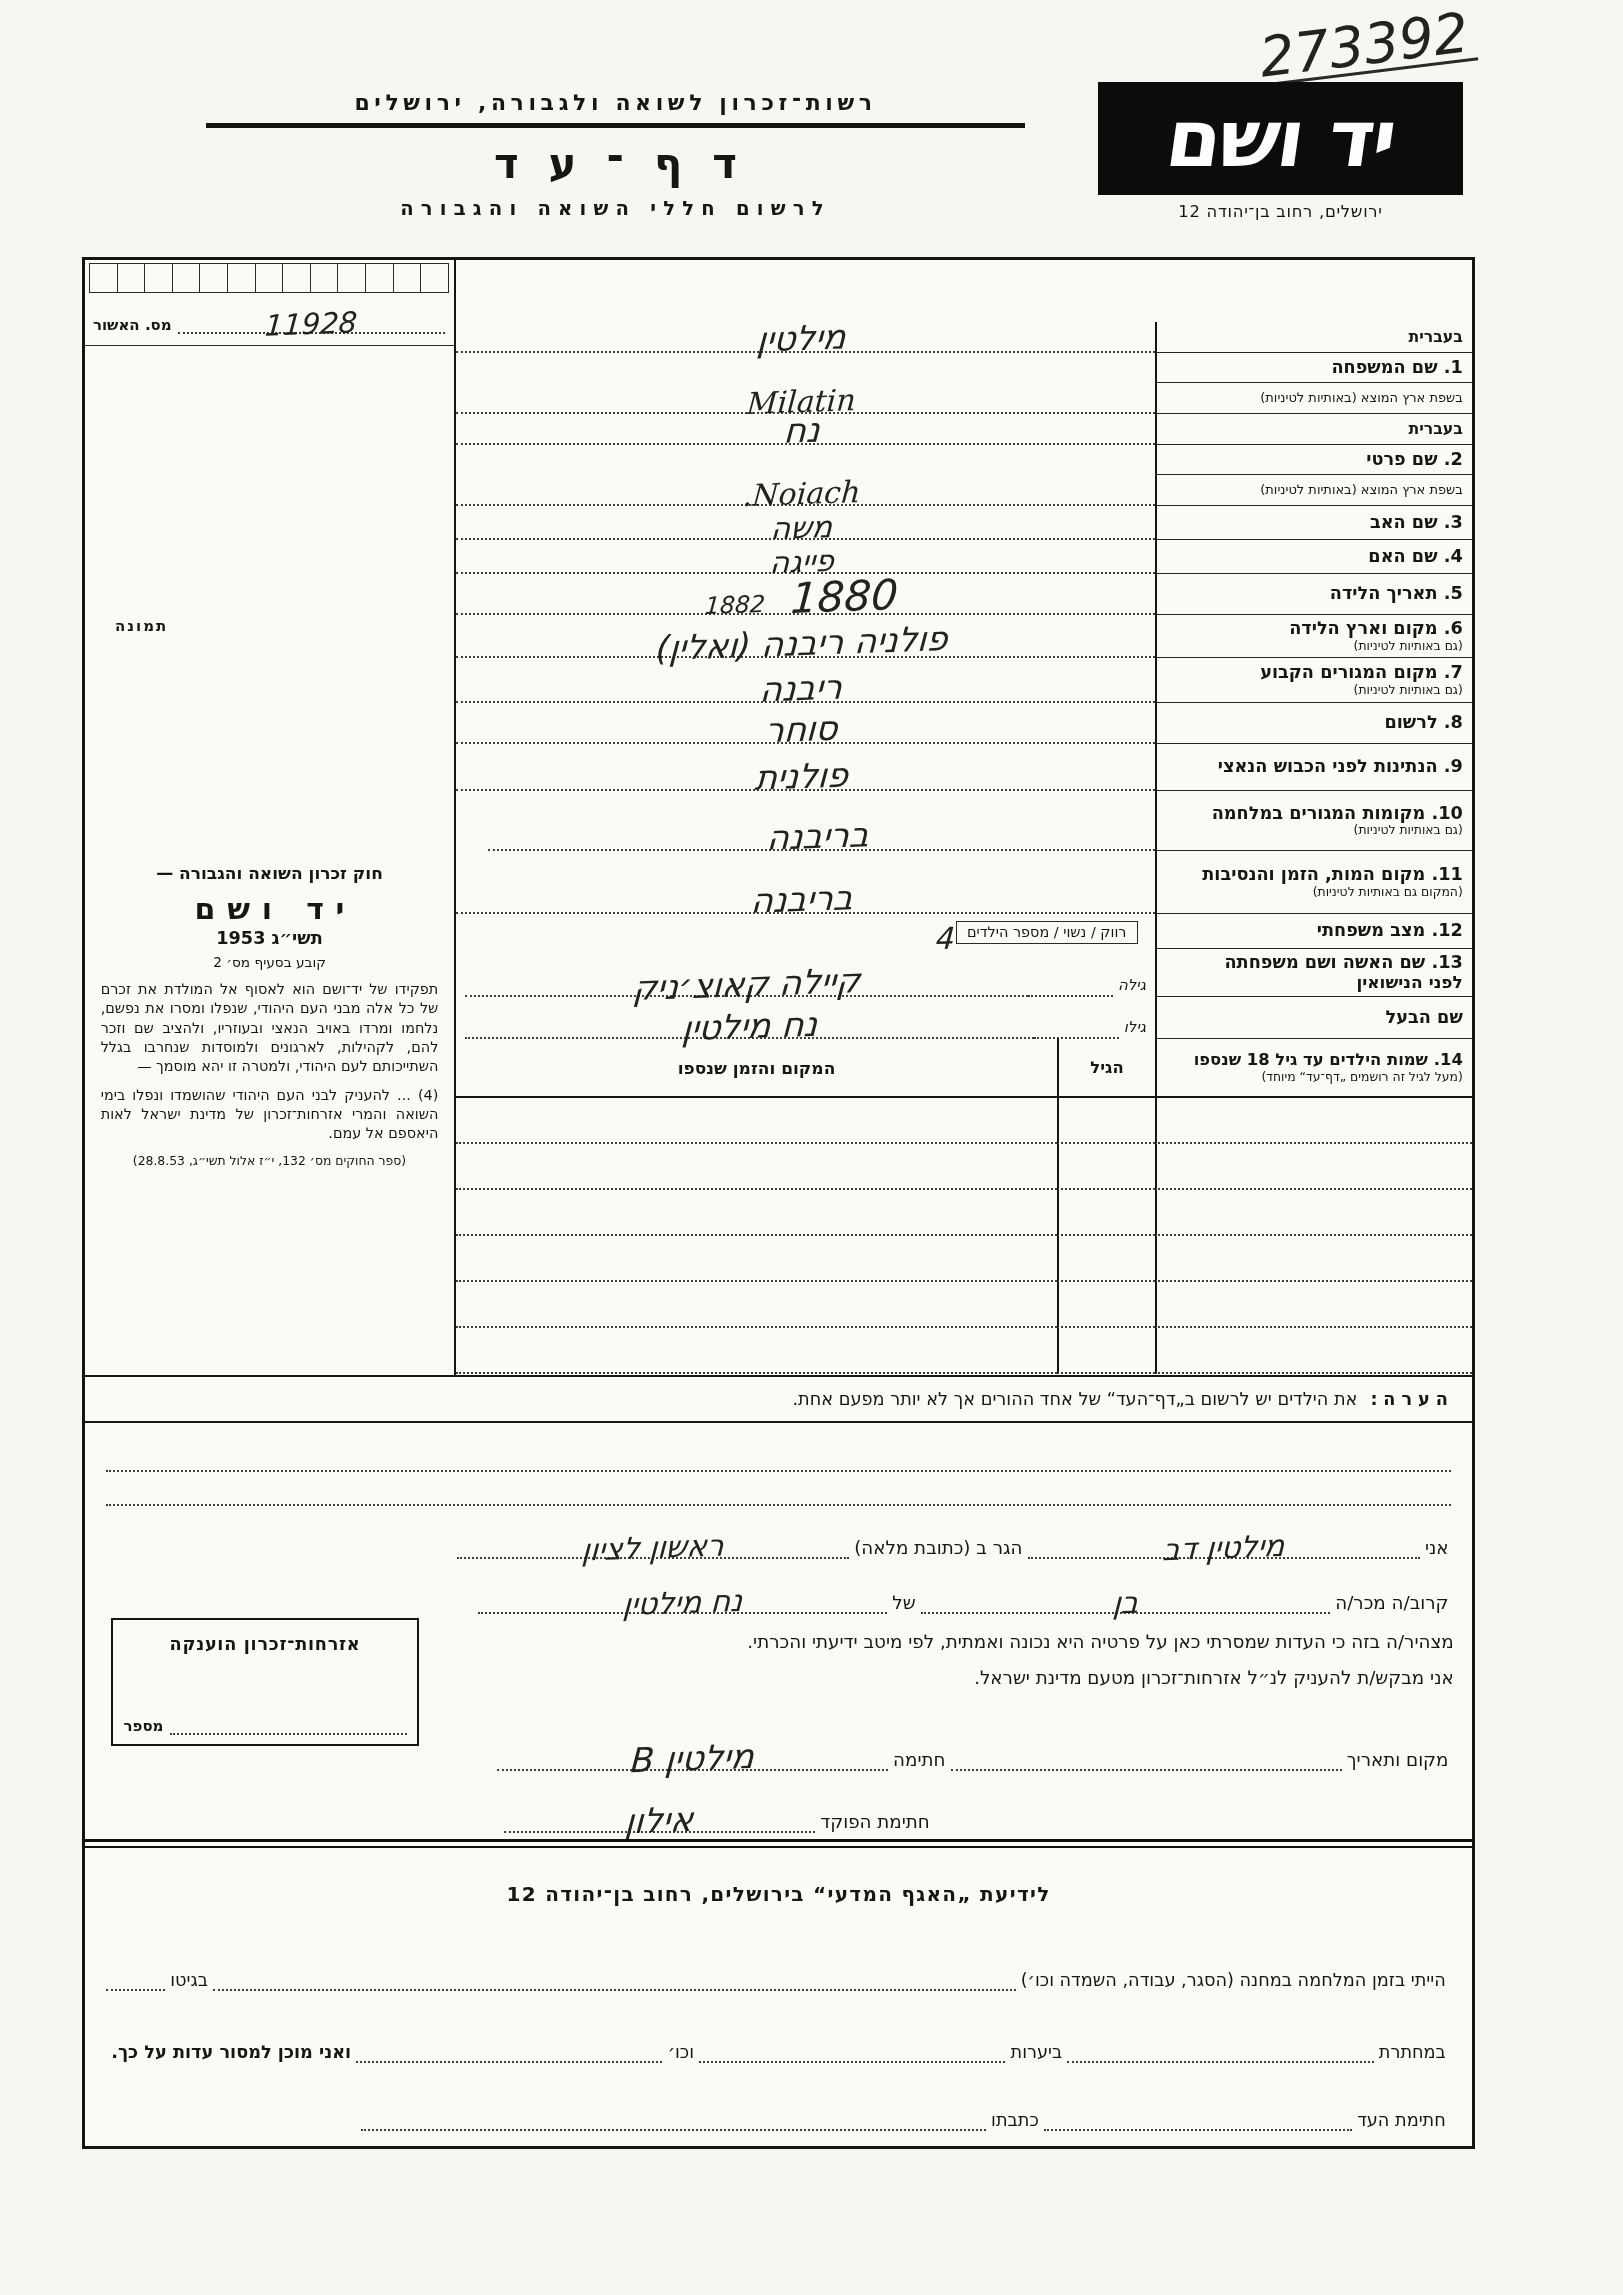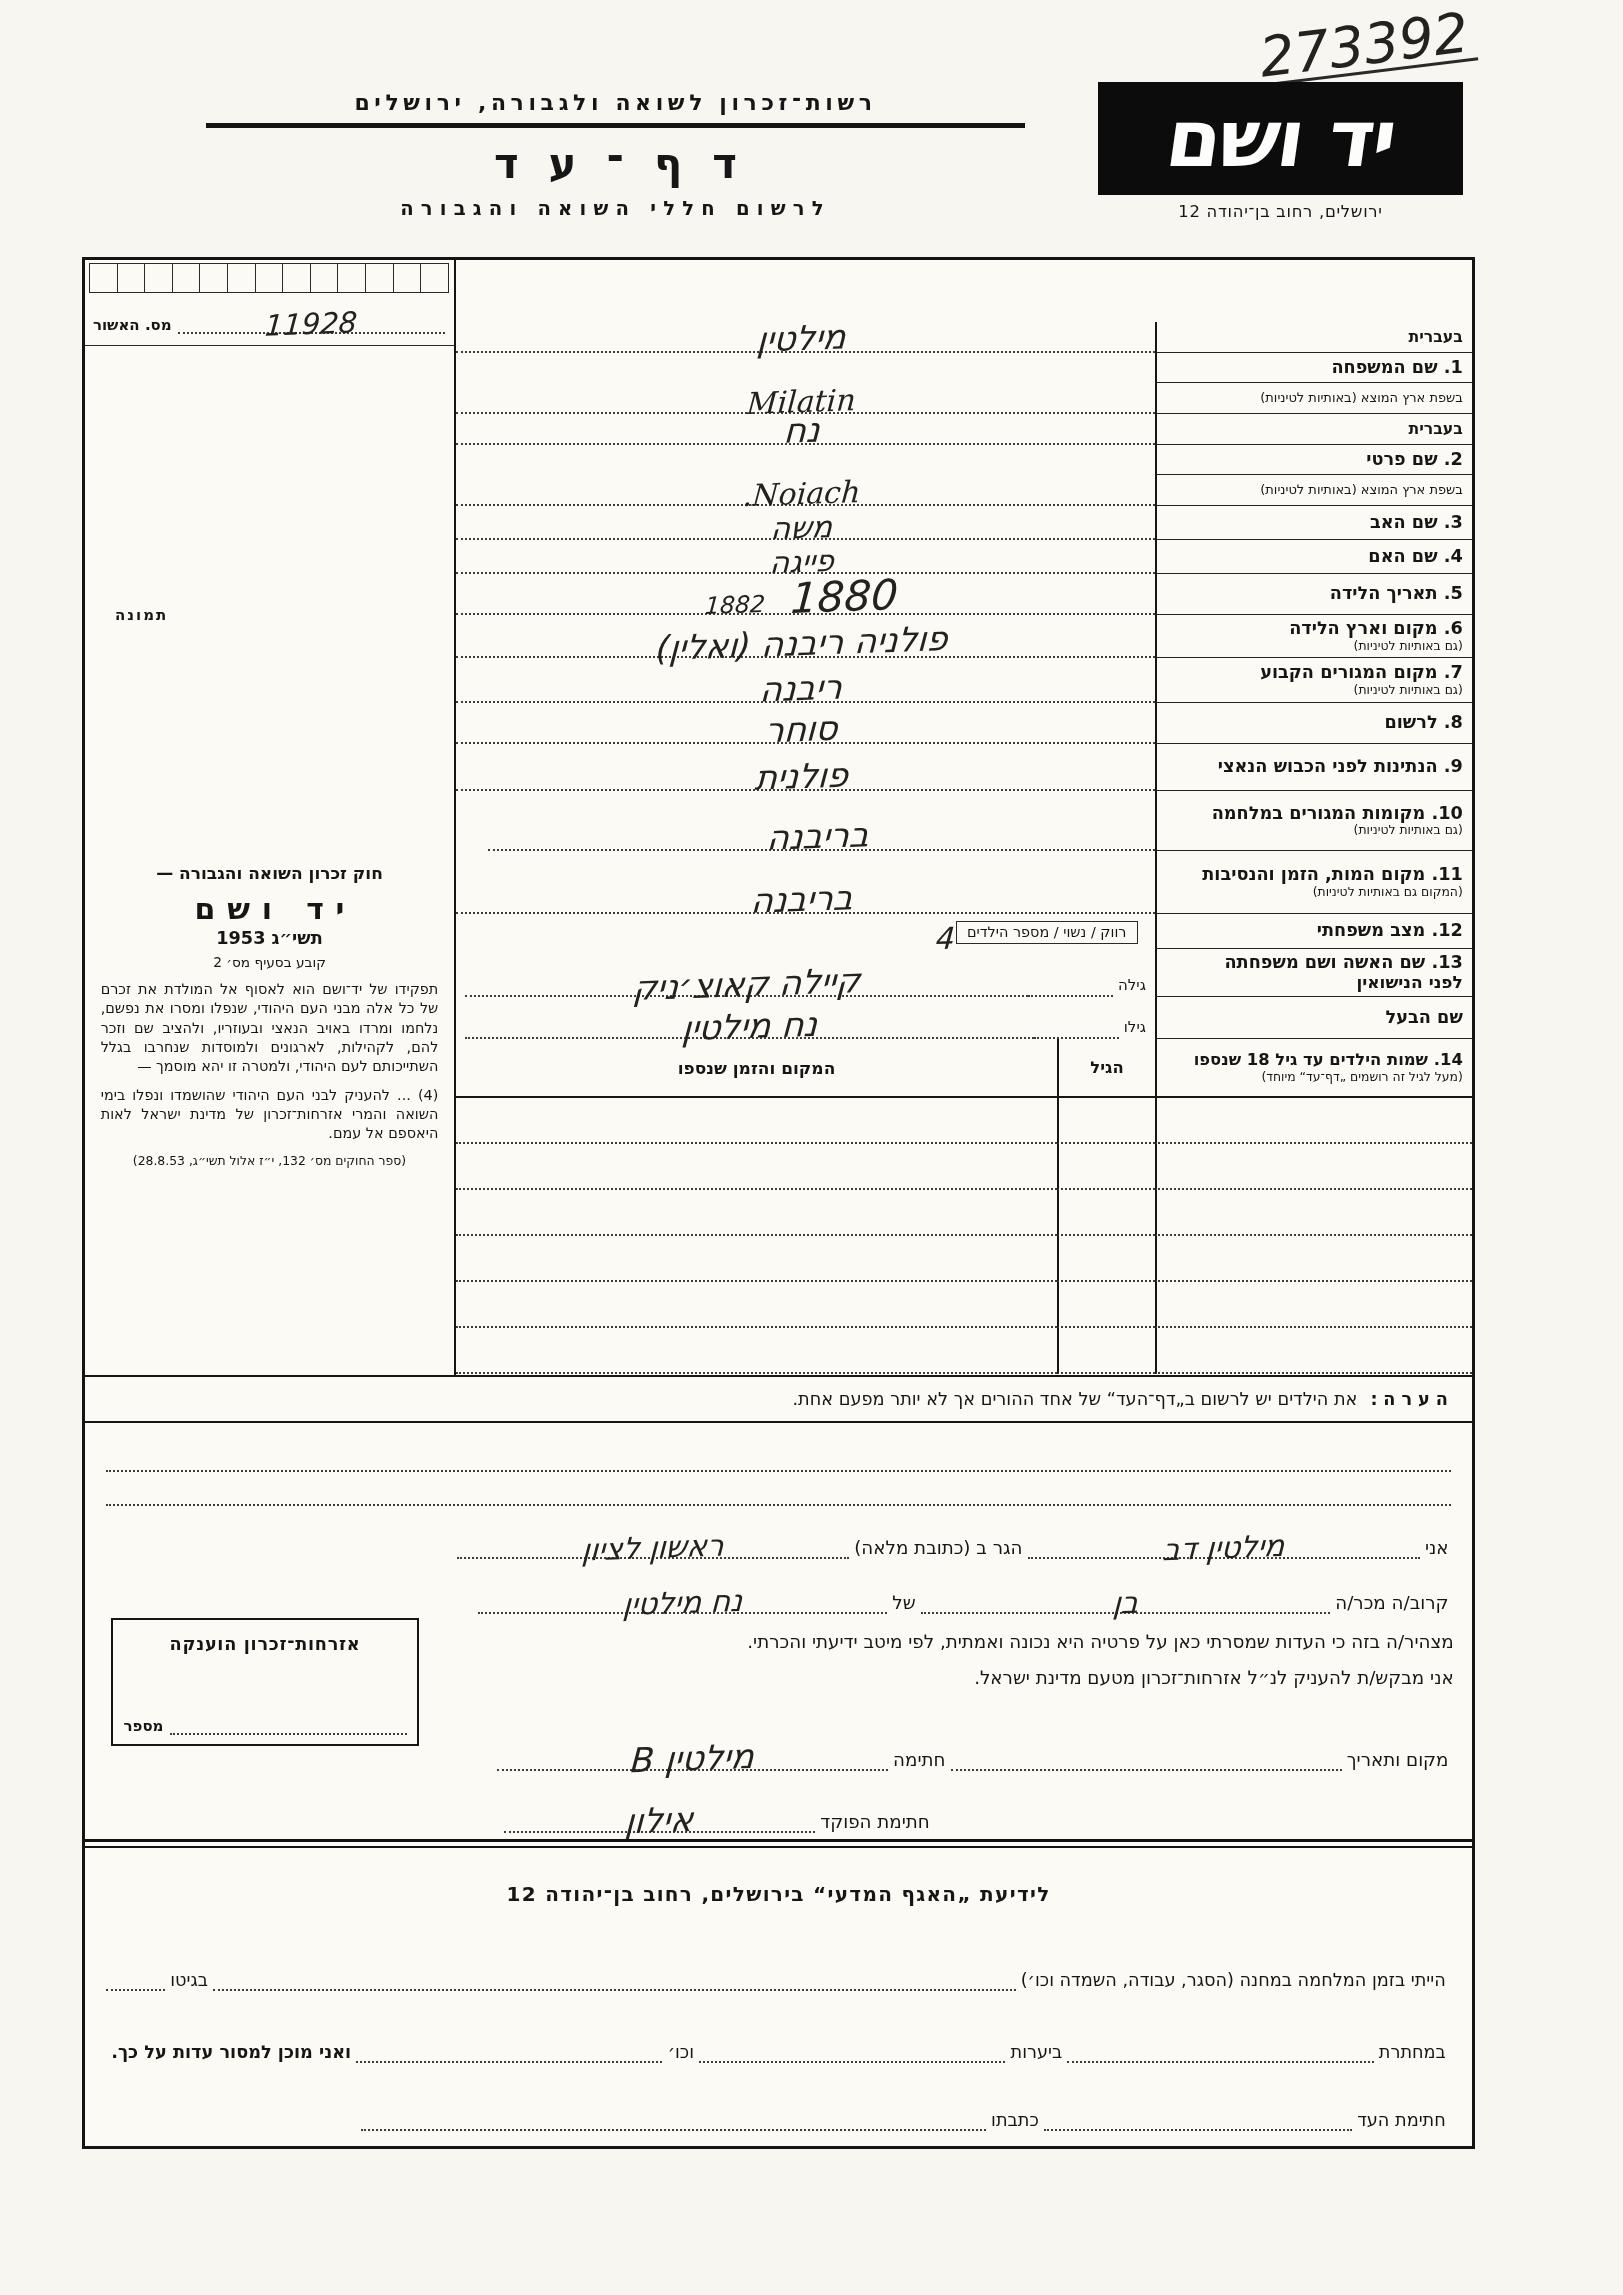--- a/index.html
+++ b/index.html
@@ -43,21 +43,21 @@
   
   .sidebar{position:absolute; left:0; top:0; width:371px; height:1115px; border-left:none;
            border-right:2px solid #141414;}
   .boxes{display:flex; height:30px; margin:2.6px 5.2px 0 5.2px;}
   .box{flex:1; border:1.3px solid #2a2a2a; margin-left:-1.3px; background:#fbfaf5;}
   .approval-wrap{border-bottom:1.3px solid #2a2a2a; padding:15.7px 9.2px 10.5px 7.9px;}
   .approval{display:flex; align-items:flex-end; font-size:15px;}
   .approval .dot{height:26px;}
   .approval .hw{font-size:29px; margin-bottom:-3.9px;}
   .approval-label{font-weight:bold; white-space:nowrap; padding-right:6.5px;}
-  .photo-label{position:absolute; top:346px; left:30px; font-size:15px; font-weight:bold; letter-spacing:2px;}
+  .photo-label{position:absolute; top:357px; left:30px; font-size:15px; font-weight:bold; letter-spacing:2px;}
   .law{position:absolute; top:603px; left:15.7px; right:15.7px; text-align:center;}
   .law-title{font-weight:bold; font-size:17px;}
   .law-name{font-weight:bold; font-size:30px; letter-spacing:11.8px; margin:7.9px 0 2.6px; margin-right:-11.8px;}
   .law-year{font-weight:bold; font-size:17.7px; margin-bottom:5.2px;}
   .law-clause{font-size:13.7px; margin-bottom:10.5px;}
   .law-body{font-size:14.4px; line-height:1.34; text-align:justify; margin-bottom:9.2px;}
   .law-source{font-size:12.4px; margin-top:3.9px;}
   
   .fields{position:absolute; left:371px; right:0; top:0; padding-top:62px;}
   .frow{display:flex;}
@@ -69,21 +69,21 @@
           font-size:17.7px; font-weight:bold; line-height:1.12;}
   .flabel.small{font-size:15.7px;}
   .flabel.tiny{font-size:13px; font-weight:normal;}
   .fl-sub{font-size:12.4px; font-weight:normal;}
   .fl-sub2{font-size:17px; font-weight:bold;}
   .fval{flex:1; display:flex; align-items:flex-end; justify-content:center;
         border-bottom:2px dotted #3c3c3c; padding:0 17px 1.3px 9.2px; overflow:visible;}
   .fval .hw{margin-bottom:-3.3px;}
   .fval.noline{border-bottom:none;}
   .fval.gil{border-bottom:none; justify-content:flex-start; padding:0 3.9px 0 9.2px;}
-  .gil-label{font-size:15px; padding:0 5.2px 2.6px;}
+  .gil-label{font-size:15px; padding:0 5.2px 2.6px;font-style:italic;}
   .dot{border-bottom:2px dotted #3c3c3c; display:flex; align-items:flex-end; justify-content:center; overflow:visible;}
   .dot.grow{flex:1;}
   .dot .hw{margin-bottom:-3.9px;}
   .w90{width:59px;} .w130{width:85px;} .w470{width:308px;}
   .opts{border:1.3px solid #2a2a2a; font-size:14.4px; padding:2.6px 10.5px; font-weight:normal; margin-bottom:3.9px;}
   .gap40{width:26px;}
   
   .t14head{display:flex; height:59px;}
   .th-label{width:317px; border-left:2px solid #161616; border-bottom:2px solid #161616;
             display:flex; flex-direction:column; justify-content:center; text-align:right;

